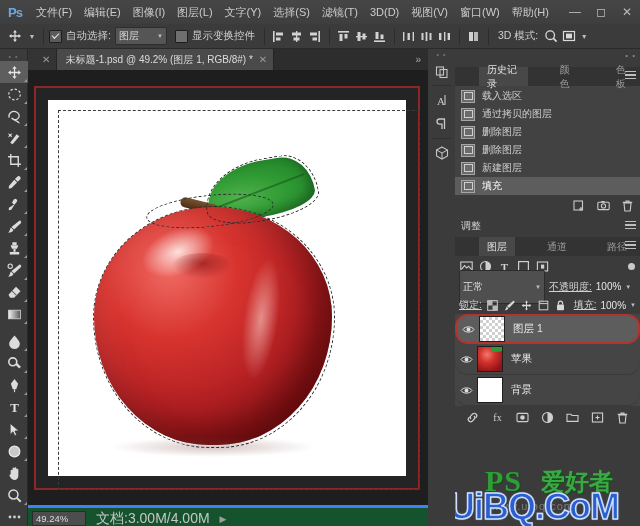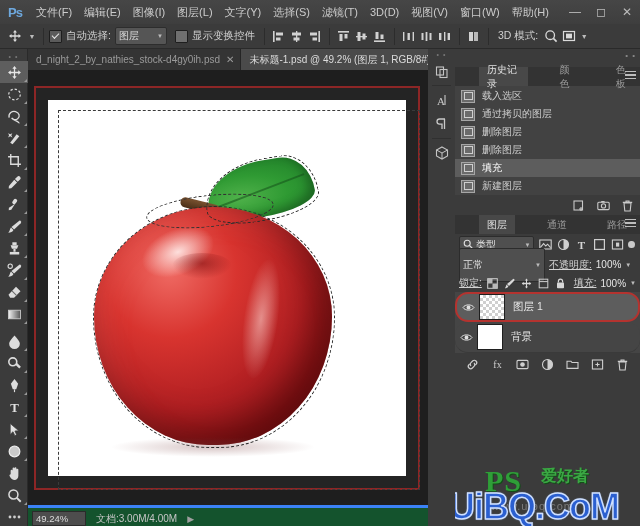--- a/index.html
+++ b/index.html
@@ -98,21 +98,21 @@
   .sel-outline .lring{position:absolute;left:116px;top:4px;width:112px;height:60px;
         border:1.4px dashed #2b2b2b;border-radius:60% 30% 55% 45%/75% 70% 35% 30%;transform:rotate(-9deg);}
   .sel-outline .inner{position:absolute;left:58px;top:40px;width:126px;height:30px;
         border:1.2px dashed #333;border-radius:50%;transform:rotate(-6deg);}
 
   
   .statusbar{position:absolute;left:28px;top:505px;width:400px;height:21px;background:#14532d;
              display:flex;align-items:center;border-top:3px solid #3b82f6;}
   .zoomfield{margin-left:4px;width:54px;height:15px;background:#4d4d4d;border:1px solid #2b2b2b;
              font-size:9.5px;color:#ddd;display:flex;align-items:center;padding-left:3px;box-sizing:border-box;}
-  .docinfo{margin-left:10px;font-size:10px;color:#c6c6c6;white-space:nowrap;}
+  .docinfo{margin-left:10px;font-size:14px;color:#c6c6c6;white-space:nowrap;}
   .docarrow{margin-left:10px;font-size:9px;color:#a0a0a0;}
 
   
   .dockicons{position:absolute;left:428px;top:49px;width:27px;height:477px;background:#3b3b3b;
              border-right:1px solid #2a2a2a;}
   .dgrip{height:10px;display:flex;align-items:center;justify-content:center;color:#777;font-size:7px;letter-spacing:1px;}
   .dicon{width:27px;height:24px;display:flex;align-items:center;justify-content:center;}
   .dsep{height:1px;background:#303030;margin:2px 4px;}
 
   .rightpanels{position:absolute;left:455px;top:49px;width:185px;height:477px;background:#3b3b3b;}
@@ -168,21 +168,21 @@
                   background:#2e9a33;border-radius:60% 30% 55% 45%/75% 70% 35% 30%;}
   .lname{font-size:10.5px;color:#e4e4e4;}
   .lfoot{height:22px;background:#3b3b3b;display:flex;align-items:center;justify-content:center;gap:11px;}
   .lfoot span{width:14px;height:14px;display:flex;align-items:center;justify-content:center;}
 
   
   .wm{position:absolute;left:455px;top:462px;width:185px;height:64px;overflow:hidden;}
   .wm-ps{position:absolute;left:30px;top:2px;font-size:30px;font-weight:bold;color:#2f9e38;
          font-family:"Liberation Serif",serif;letter-spacing:1px;
          text-shadow:1px 1px 0 #134d18;}
-  .wm-cn{position:absolute;left:86px;top:4px;font-size:16px;font-weight:bold;color:#3aa843;
+  .wm-cn{position:absolute;left:86px;top:4px;font-size:24px;font-weight:bold;color:#3aa843;
          font-family:"Liberation Serif",serif;text-shadow:1px 1px 0 #134d18;}
   .wm-main{position:absolute;left:-6px;top:24px;font-size:36px;font-weight:bold;color:#2b5fd0;
            font-family:"Liberation Sans",sans-serif;letter-spacing:-1px;
            -webkit-text-stroke:1.4px #cfe0ff;text-shadow:0 0 2px #9fc2ff;}
   .wm-sub{position:absolute;left:36px;top:38px;font-size:11px;color:#7a7a7a;letter-spacing:1px;}
 </style>
 </head>
 <body>
 
 <div id="app">
@@ -444,21 +444,20 @@
           <circle cx="3" cy="4" r="1.4" fill="#cfcfcf"></circle>
           <circle cx="7.5" cy="4" r="1.4" fill="#cfcfcf"></circle>
           <circle cx="12" cy="4" r="1.4" fill="#cfcfcf"></circle>
         </svg>
     </div>
 
   </div>
 
   <div class="tabstrip">
     <div class="doctab">
-      <span>d_night_2_by_nathies_stock-d4gy0ih.psd</span>
       <span class="tabx">✕</span>
     </div>
     <div class="doctab active">
       <span>未标题-1.psd @ 49.2% (图层 1, RGB/8#) *</span>
       <span class="tabx">✕</span>
     </div>
     <div class="tabmore">»</div>
   </div>
 
   <div class="canvaswrap">
@@ -553,32 +552,32 @@
             <i></i>
           </span>
         <span>删除图层</span>
       </div>
       <div class="hitem">
         <span class="hthumb">
             <i></i>
           </span>
         <span>删除图层</span>
       </div>
+      <div class="hitem">
+        <span class="hthumb">
+            <i></i>
+          </span>
+        <span>新建图层</span>
+      </div>
       <div class="hitem sel">
         <span class="hthumb">
             <i></i>
           </span>
         <span>填充</span>
       </div>
-      <div class="hitem">
-        <span class="hthumb">
-            <i></i>
-          </span>
-        <span>新建图层</span>
-      </div>
     </div>
     <div class="hfoot">
       <span>
         <svg width="13" height="13" viewBox="0 0 13 13">
             <rect x="1" y="2" width="8.5" height="9" fill="none" stroke="#c9c9c9" stroke-width="1.1"></rect>
             <path d="M8 8 v4 M6 10 h4" stroke="#c9c9c9" stroke-width="1.1"></path>
           </svg>
       </span>
       <span>
         <svg width="13" height="13" viewBox="0 0 13 13">
@@ -588,43 +587,41 @@
           </svg>
       </span>
       <span>
         <svg width="13" height="13" viewBox="0 0 13 13">
             <path d="M3 4 h7 l-0.8 8 h-5.4 z" fill="none" stroke="#c9c9c9" stroke-width="1.1"></path>
             <path d="M1.8 3.4 h9.4 M5 3.2 v-1.2 h3 v1.2" fill="none" stroke="#c9c9c9" stroke-width="1.1"></path>
           </svg>
       </span>
     </div>
 
+    <div class="adjbar">
+      <span class="lbl">调整</span>
+      <span class="pmenu" style="top:6px">
+          <i></i>
+          <i></i>
+          <i></i>
+        </span>
+    </div>
 
     <div class="ptabs">
       <div class="ptab active">图层</div>
       <div class="ptab">通道</div>
       <div class="ptab">路径</div>
       <div class="pmenu">
           <i></i>
           <i></i>
           <i></i>
         </div>
     </div>
 
     <div class="filtrow">
-      <div class="filt-select">
-        <span>
-          <svg width="10" height="10" viewBox="0 0 10 10">
-              <circle cx="4.2" cy="4.2" r="3" fill="none" stroke="#ddd" stroke-width="1.1"></circle>
-              <line x1="6.4" y1="6.4" x2="9.2" y2="9.2" stroke="#ddd" stroke-width="1.3"></line>
-            </svg>
-        </span>
-        <span>类型</span>
-        <span class="ca">▼</span>
-      </div>
       <span class="ficon">
         <svg width="13" height="13" viewBox="0 0 13 13">
             <rect x="0.8" y="2" width="11.4" height="9" fill="none" stroke="#cfcfcf" stroke-width="1.1"></rect>
             <path d="M1.4 9.4 L4.6 5.6 L6.8 8 L8.6 6.2 L11.6 9.6" fill="none" stroke="#cfcfcf" stroke-width="1.1"></path>
           </svg>
       </span>
       <span class="ficon">
         <svg width="13" height="13" viewBox="0 0 13 13">
             <circle cx="6.5" cy="6.5" r="5" fill="none" stroke="#cfcfcf" stroke-width="1.1"></circle>
             <path d="M6.5 1.5 a5 5 0 0 1 0 10 z" fill="#cfcfcf"></path>
@@ -707,20 +704,30 @@
         <span class="lthumb checker"></span>
         <span class="lname">图层 1</span>
       </div>
       <div class="layer">
         <span class="eye">
           <svg width="13" height="11" viewBox="0 0 13 11">
               <path d="M1 5.5 C3 2 10 2 12 5.5 C10 9 3 9 1 5.5 Z" fill="none" stroke="#e0e0e0" stroke-width="1"></path>
               <circle cx="6.5" cy="5.5" r="1.9" fill="#e0e0e0"></circle>
             </svg>
         </span>
+        <span class="lthumb apple-t"></span>
+        <span class="lname">苹果</span>
+      </div>
+      <div class="layer">
+        <span class="eye">
+          <svg width="13" height="11" viewBox="0 0 13 11">
+              <path d="M1 5.5 C3 2 10 2 12 5.5 C10 9 3 9 1 5.5 Z" fill="none" stroke="#e0e0e0" stroke-width="1"></path>
+              <circle cx="6.5" cy="5.5" r="1.9" fill="#e0e0e0"></circle>
+            </svg>
+        </span>
         <span class="lthumb"></span>
         <span class="lname">背景</span>
       </div>
     </div>
 
     <div class="lfoot">
       <span>
         <svg width="13" height="13" viewBox="0 0 13 13">
             <path d="M5 8 a2.4 2.4 0 0 1 0 -3.4 L6.6 3 a2.4 2.4 0 0 1 3.4 3.4 L9.2 7.2" fill="none" stroke="#cfcfcf" stroke-width="1.2"></path>
             <path d="M8 5 a2.4 2.4 0 0 1 0 3.4 L6.4 10 a2.4 2.4 0 0 1 -3.4 -3.4 L3.8 5.8" fill="none" stroke="#cfcfcf" stroke-width="1.2"></path>

